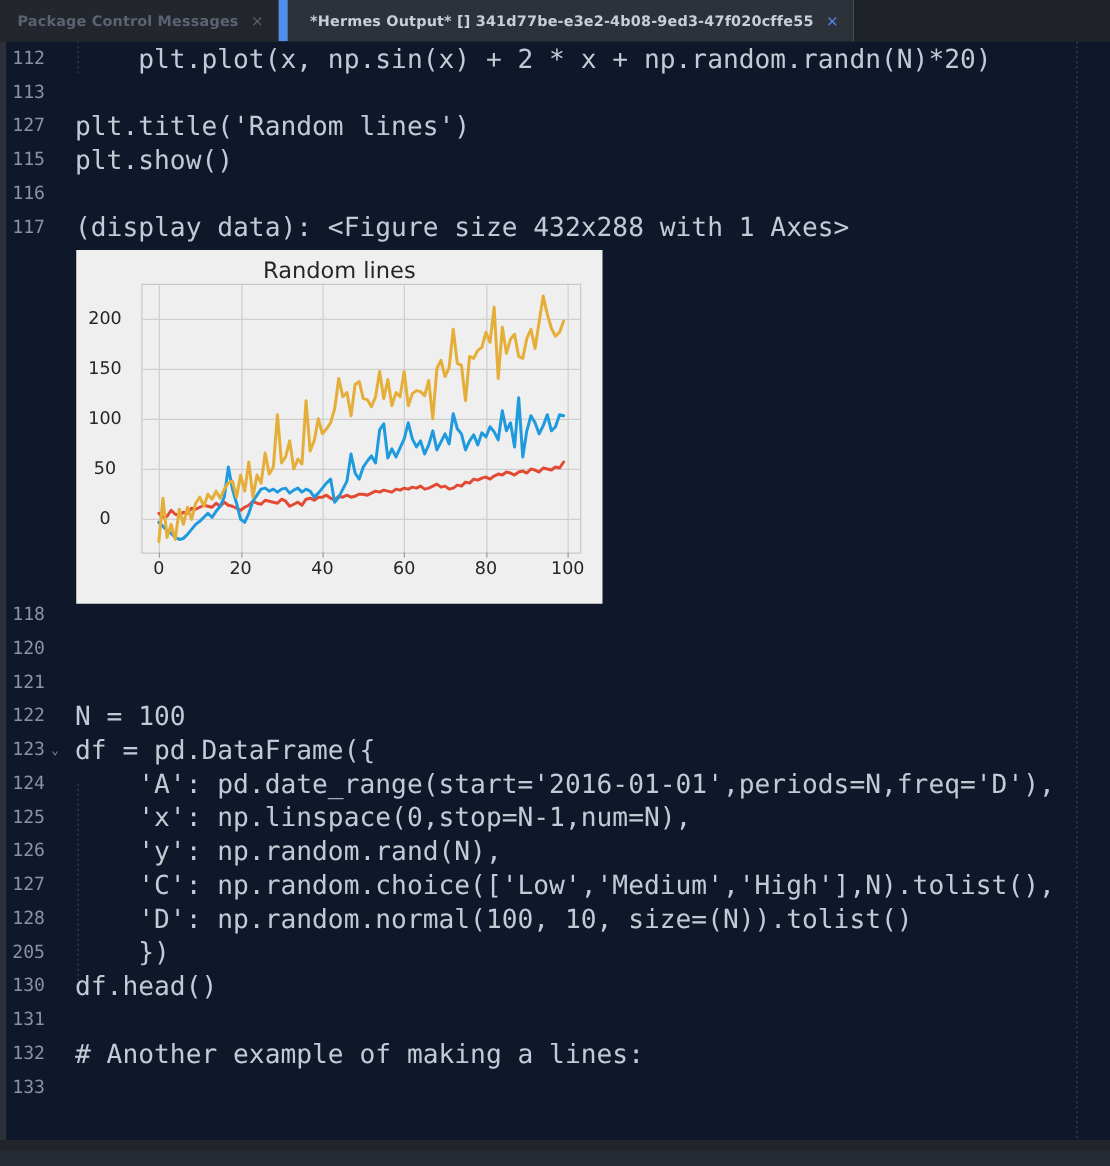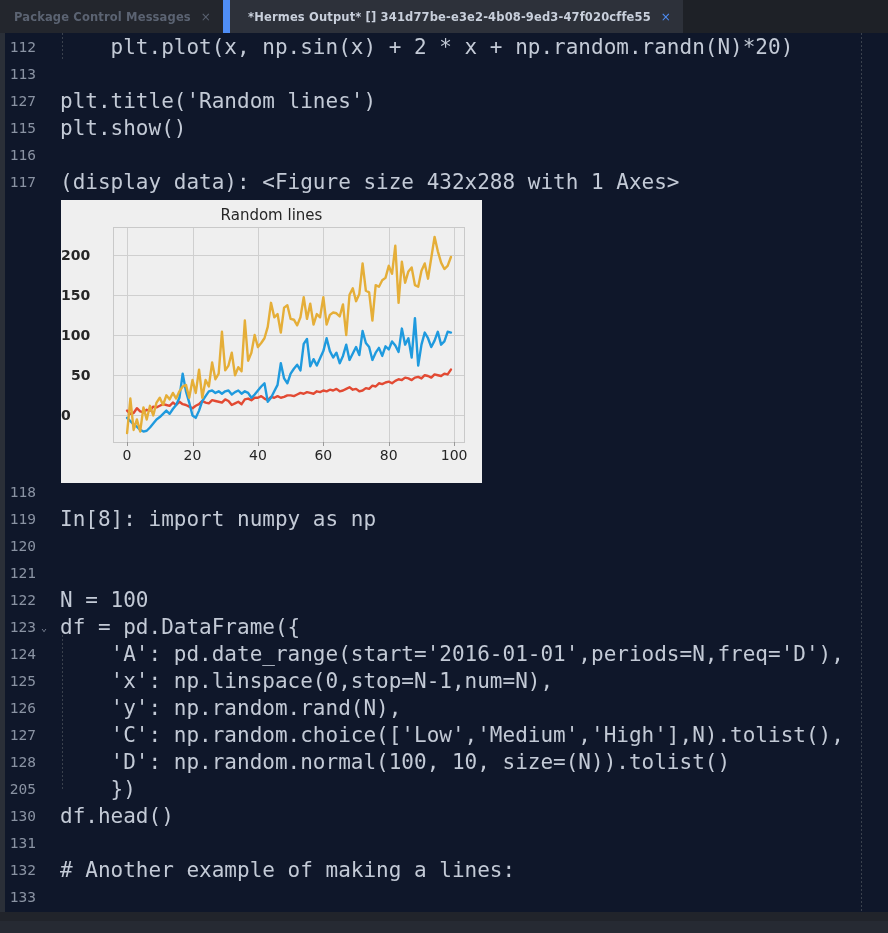--- a/index.html
+++ b/index.html
@@ -151,21 +151,21 @@
     width: 421px;
     height: 283px;
     background: #efefef;
   }
   .fig-title {
     position: absolute;
     left: 0; right: 0;
     top: 6px;
     text-align: center;
     font-family: "DejaVu Sans", sans-serif;
-    font-size: 15px;
+    font-size: 18px;
     color: #262626;
   }
   .axes {
     position: absolute;
     left: 52px;
     top: 27px;
     width: 352px;
     height: 216px;
     background: #efefef;
     border: 1px solid #c9c9c9;
@@ -181,26 +181,25 @@
   .gridline-v {
     position: absolute;
     top: 0; bottom: 0;
     width: 1px;
     background: #cfcfcf;
   }
   .ytick-label {
     position: absolute;
     right: 0;
     width: 46px;
-    text-align: left;
+    text-align: center;
     font-family: "DejaVu Sans", sans-serif;
     font-size: 14px;
     color: #262626;
     transform: translateY(-50%);
-    font-weight: bold;
   }
   .xtick-label {
     position: absolute;
     top: 0;
     width: 40px;
     text-align: center;
     font-family: "DejaVu Sans", sans-serif;
     font-size: 14px;
     color: #262626;
     transform: translateX(-50%);
@@ -282,25 +281,20 @@
       </div>
       <div class="line" style="height: 283px;">
         <div class="lineno"></div>
         <div class="fold-blank"></div>
         <div class="code"></div>
       </div>
       <div class="line">
         <div class="lineno">118</div>
         <div class="fold-blank"></div>
         <div class="code"></div>
-      </div>
-      <div class="line">
-        <div class="lineno">119</div>
-        <div class="fold-blank"></div>
-        <div class="code">In[8]: import numpy as np</div>
       </div>
       <div class="line">
         <div class="lineno">120</div>
         <div class="fold-blank"></div>
       </div>
       <div class="line">
         <div class="lineno">121</div>
         <div class="fold-blank"></div>
         <div class="code"></div>
       </div>
@@ -381,21 +375,21 @@
         <div class="gridline-v" style="left: 274.766px;"></div>
         <div class="gridline-v" style="left: 340.187px;"></div>
         <svg class="svg-lines" id="plot-svg" width="350" height="214">
           <polyline points="13.084112149532709,182.62406015037595 16.355140186915886,185.8421052631579 19.626168224299064,185.0375939849624 22.89719626168224,180.21052631578948 26.168224299065418,183.42857142857144 29.439252336448597,184.2330827067669 32.71028037383177,181.81954887218046 35.981308411214954,182.62406015037595 39.25233644859813,178.6015037593985 42.52336448598131,179.406015037594 45.79439252336448,177.796992481203 49.06542056074766,176.18796992481202 52.336448598130836,176.99248120300751 55.60747663551402,177.796992481203 58.87850467289719,174.57894736842104 62.14953271028037,176.99248120300751 65.42056074766354,173.77443609022555 68.69158878504673,176.18796992481202 71.96261682242991,176.99248120300751 75.23364485981308,178.6015037593985 78.50467289719626,180.21052631578948 81.77570093457943,177.796992481203 85.04672897196262,176.18796992481202 88.31775700934578,172.9699248120301 91.58878504672896,174.57894736842104 94.85981308411215,175.38345864661653 98.13084112149532,172.1654135338346 101.4018691588785,172.9699248120301 104.67289719626167,173.77443609022555 107.94392523364485,174.57894736842104 111.21495327102804,171.3609022556391 114.48598130841121,172.9699248120301 117.75700934579439,176.99248120300751 121.02803738317756,175.38345864661653 124.29906542056074,173.77443609022555 127.57009345794393,176.18796992481202 130.8411214953271,171.3609022556391 134.11214953271028,170.5563909774436 137.38317757009347,172.1654135338346 140.65420560747663,169.75187969924812 143.92523364485982,169.75187969924812 147.19626168224298,168.14285714285714 150.46728971962617,170.5563909774436 153.73831775700936,172.1654135338346 157.00934579439252,168.94736842105263 160.2803738317757,169.75187969924812 163.55140186915887,168.14285714285714 166.82242990654206,169.75187969924812 170.09345794392524,168.94736842105263 173.3644859813084,167.33834586466165 176.63551401869157,167.33834586466165 179.90654205607476,168.14285714285714 183.17757009345792,166.53383458646618 186.4485981308411,164.9248120300752 189.7196261682243,165.7293233082707 192.99065420560746,164.1203007518797 196.26168224299064,164.9248120300752 199.5327102803738,165.7293233082707 202.803738317757,163.31578947368422 206.07476635514018,164.1203007518797 209.34579439252335,162.51127819548873 212.61682242990653,163.31578947368422 215.8878504672897,161.70676691729324 219.15887850467288,162.51127819548873 222.42990654205607,160.90225563909775 225.70093457943923,163.31578947368422 228.97196261682242,162.51127819548873 232.24299065420558,160.90225563909775 235.51401869158877,159.29323308270676 238.78504672897196,161.70676691729324 242.05607476635512,160.90225563909775 245.3271028037383,163.31578947368422 248.59813084112147,162.51127819548873 251.86915887850466,160.09774436090225 255.14018691588785,160.90225563909775 258.41121495327104,157.68421052631578 261.6822429906542,158.48872180451127 264.95327102803736,155.2706766917293 268.22429906542055,156.0751879699248 271.49532710280374,154.46616541353384 274.76635514018693,153.66165413533835 278.03738317757006,155.2706766917293 281.30841121495325,152.85714285714286 284.57943925233644,151.24812030075188 287.85046728971963,152.05263157894737 291.1214953271028,149.63909774436092 294.39252336448595,150.4436090225564 297.66355140186914,152.05263157894737 300.93457943925233,149.63909774436092 304.2056074766355,148.8345864661654 307.4766355140187,150.4436090225564 310.74766355140184,147.22556390977445 314.01869158878503,148.03007518796994 317.2897196261682,149.63909774436092 320.5607476635514,146.42105263157896 323.8317757009346,147.22556390977445 327.10280373831773,148.03007518796994 330.3738317757009,145.61654135338347 333.6448598130841,146.42105263157896 336.9158878504673,141.593984962406" fill="none" stroke="#e24a33" stroke-width="2.4" stroke-linejoin="round" stroke-linecap="round"></polyline>
           <polyline points="13.084112149532709,189.86466165413535 16.355140186915886,193.08270676691728 19.626168224299064,196.30075187969925 22.89719626168224,198.71428571428572 26.168224299065418,201.93233082706766 29.439252336448597,203.54135338345864 32.71028037383177,202.73684210526315 35.981308411214954,199.5187969924812 39.25233644859813,195.49624060150376 42.52336448598131,191.47368421052633 45.79439252336448,189.06015037593986 49.06542056074766,185.8421052631579 52.336448598130836,182.62406015037595 55.60747663551402,185.8421052631579 58.87850467289719,181.01503759398497 62.14953271028037,176.99248120300751 65.42056074766354,169.75187969924812 68.69158878504673,145.61654135338347 71.96261682242991,163.31578947368422 75.23364485981308,174.57894736842104 78.50467289719626,187.45112781954887 81.77570093457943,189.86466165413535 85.04672897196262,182.62406015037595 88.31775700934578,172.9699248120301 91.58878504672896,168.14285714285714 94.85981308411215,163.31578947368422 98.13084112149532,162.51127819548873 101.4018691588785,164.9248120300752 104.67289719626167,163.31578947368422 107.94392523364485,165.7293233082707 111.21495327102804,163.31578947368422 114.48598130841121,162.51127819548873 117.75700934579439,166.53383458646618 121.02803738317756,164.1203007518797 124.29906542056074,162.51127819548873 127.57009345794393,165.7293233082707 130.8411214953271,163.31578947368422 134.11214953271028,164.9248120300752 137.38317757009347,169.75187969924812 140.65420560747663,166.53383458646618 143.92523364485982,162.51127819548873 147.19626168224298,158.48872180451127 150.46728971962617,155.2706766917293 153.73831775700936,173.77443609022555 157.00934579439252,169.75187969924812 160.2803738317757,163.31578947368422 163.55140186915887,156.8796992481203 166.82242990654206,135.1578947368421 170.09345794392524,150.4436090225564 173.3644859813084,155.2706766917293 176.63551401869157,145.61654135338347 179.90654205607476,140.78947368421052 183.17757009345792,136.7669172932331 186.4485981308411,142.3984962406015 189.7196261682243,115.84962406015038 192.99065420560746,111.02255639097746 196.26168224299064,138.37593984962405 199.5327102803738,131.13533834586465 202.803738317757,137.57142857142856 206.07476635514018,130.3308270676692 209.34579439252335,123.09022556390977 212.61682242990653,110.21804511278195 215.8878504672897,123.09022556390977 219.15887850467288,129.5263157894737 222.42990654205607,124.69924812030075 225.70093457943923,135.1578947368421 228.97196261682242,127.9172932330827 232.24299065420558,116.65413533834587 235.51401869158877,131.93984962406017 238.78504672897196,125.50375939849624 242.05607476635512,119.06766917293234 245.3271028037383,127.11278195488723 248.59813084112147,102.97744360902254 251.86915887850466,115.04511278195488 255.14018691588785,119.06766917293234 258.41121495327104,131.93984962406017 261.6822429906542,124.69924812030075 264.95327102803736,119.87218045112782 268.22429906542055,127.9172932330827 271.49532710280374,118.26315789473684 274.76635514018693,121.4812030075188 278.03738317757006,113.43609022556392 281.30841121495325,117.45864661654136 284.57943925233644,123.89473684210527 287.85046728971963,100.56390977443608 291.1214953271028,116.65413533834587 294.39252336448595,110.21804511278195 297.66355140186914,129.5263157894737 300.93457943925233,90.10526315789473 304.2056074766355,137.57142857142856 307.4766355140187,116.65413533834587 310.74766355140184,104.58646616541354 314.01869158878503,110.21804511278195 317.2897196261682,119.06766917293234 320.5607476635514,112.63157894736842 323.8317757009346,103.78195488721805 327.10280373831773,116.65413533834587 330.3738317757009,113.43609022556392 333.6448598130841,103.78195488721805 336.9158878504673,104.58646616541354" fill="none" stroke="#1f9ade" stroke-width="2.4" stroke-linejoin="round" stroke-linecap="round"></polyline>
           <polyline points="13.084112149532709,205.15037593984962 16.355140186915886,170.5563909774436 19.626168224299064,201.93233082706766 22.89719626168224,191.47368421052633 26.168224299065418,203.54135338345864 29.439252336448597,179.406015037594 32.71028037383177,191.47368421052633 35.981308411214954,177.796992481203 39.25233644859813,187.45112781954887 42.52336448598131,174.57894736842104 45.79439252336448,169.75187969924812 49.06542056074766,176.99248120300751 52.336448598130836,167.33834586466165 55.60747663551402,171.3609022556391 58.87850467289719,164.9248120300752 62.14953271028037,170.5563909774436 65.42056074766354,163.31578947368422 68.69158878504673,158.48872180451127 71.96261682242991,156.8796992481203 75.23364485981308,169.75187969924812 78.50467289719626,152.05263157894737 81.77570093457943,164.9248120300752 85.04672897196262,141.593984962406 88.31775700934578,169.75187969924812 91.58878504672896,152.05263157894737 94.85981308411215,158.48872180451127 98.13084112149532,134.35338345864662 101.4018691588785,151.24812030075188 104.67289719626167,145.61654135338347 107.94392523364485,103.78195488721805 111.21495327102804,142.3984962406015 114.48598130841121,137.57142857142856 117.75700934579439,124.69924812030075 121.02803738317756,147.22556390977445 124.29906542056074,139.18045112781954 127.57009345794393,143.203007518797 130.8411214953271,92.51879699248119 134.11214953271028,132.74436090225564 137.38317757009347,124.69924812030075 140.65420560747663,107 143.92523364485982,119.06766917293234 147.19626168224298,115.04511278195488 150.46728971962617,110.21804511278195 153.73831775700936,98.9548872180451 157.00934579439252,74.81954887218046 160.2803738317757,89.30075187969923 163.55140186915887,86.08270676691728 166.82242990654206,104.58646616541354 170.09345794392524,79.64661654135338 173.3644859813084,77.23308270676691 176.63551401869157,90.90977443609023 179.90654205607476,91.71428571428572 183.17757009345792,97.34586466165413 186.4485981308411,89.30075187969923 189.7196261682243,69.18796992481205 192.99065420560746,90.90977443609023 196.26168224299064,75.62406015037595 199.5327102803738,96.54135338345864 202.803738317757,86.08270676691728 206.07476635514018,89.30075187969923 209.34579439252335,69.18796992481205 212.61682242990653,96.54135338345864 215.8878504672897,86.88721804511277 219.15887850467288,84.47368421052633 222.42990654205607,85.27819548872182 225.70093457943923,88.49624060150377 228.97196261682242,76.42857142857142 232.24299065420558,107 235.51401869158877,66.77443609022555 238.78504672897196,60.33834586466165 242.05607476635512,73.21052631578945 245.3271028037383,65.96992481203009 248.59813084112147,35.3984962406015 251.86915887850466,62.75187969924812 255.14018691588785,64.3609022556391 258.41121495327104,92.51879699248119 261.6822429906542,57.12030075187968 264.95327102803736,58.72932330827069 268.22429906542055,52.29323308270676 271.49532710280374,49.87969924812032 274.76635514018693,37.81203007518795 278.03738317757006,45.85714285714286 281.30841121495325,17.69924812030075 284.57943925233644,74.81954887218046 287.85046728971963,33.78947368421055 291.1214953271028,54.70676691729324 294.39252336448595,43.44360902255639 297.66355140186914,39.42105263157896 300.93457943925233,57.12030075187968 304.2056074766355,58.72932330827069 307.4766355140187,42.639097744360896 310.74766355140184,35.3984962406015 314.01869158878503,50.68421052631578 317.2897196261682,29.766917293233092 320.5607476635514,8.849624060150376 323.8317757009346,23.33082706766919 327.10280373831773,34.59398496240601 330.3738317757009,41.03007518796991 333.6448598130841,37.81203007518795 336.9158878504673,28.9624060150376" fill="none" stroke="#e5ae38" stroke-width="2.4" stroke-linejoin="round" stroke-linecap="round"></polyline>
         </svg>
     </div>
     <div id="ytick-labels">
         <div class="ytick-label" style="top: 215.451px; left: 0px;">0</div>
-        <div class="ytick-label" style="top: 175.226px; left: 0px; padding-left: 10px;">50</div>
+        <div class="ytick-label" style="top: 175.226px; left: 0px;">50</div>
         <div class="ytick-label" style="top: 135px; left: 0px;">100</div>
         <div class="ytick-label" style="top: 94.7744px; left: 0px;">150</div>
         <div class="ytick-label" style="top: 54.5489px; left: 0px;">200</div>
       </div>
     <div id="xtick-labels">
         <div class="xtick-label" style="left: 66.0841px; top: 247px;">0</div>
         <div class="xtick-mark" style="left: 66.0841px; top: 242px;"></div>
         <div class="xtick-label" style="left: 131.505px; top: 247px;">20</div>
         <div class="xtick-mark" style="left: 131.505px; top: 242px;"></div>
         <div class="xtick-label" style="left: 196.925px; top: 247px;">40</div>

